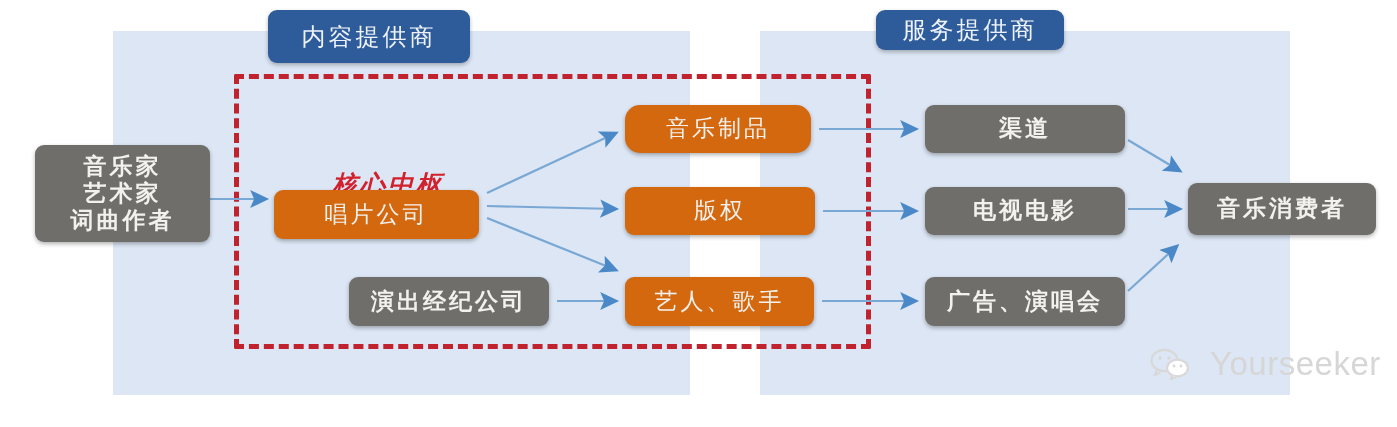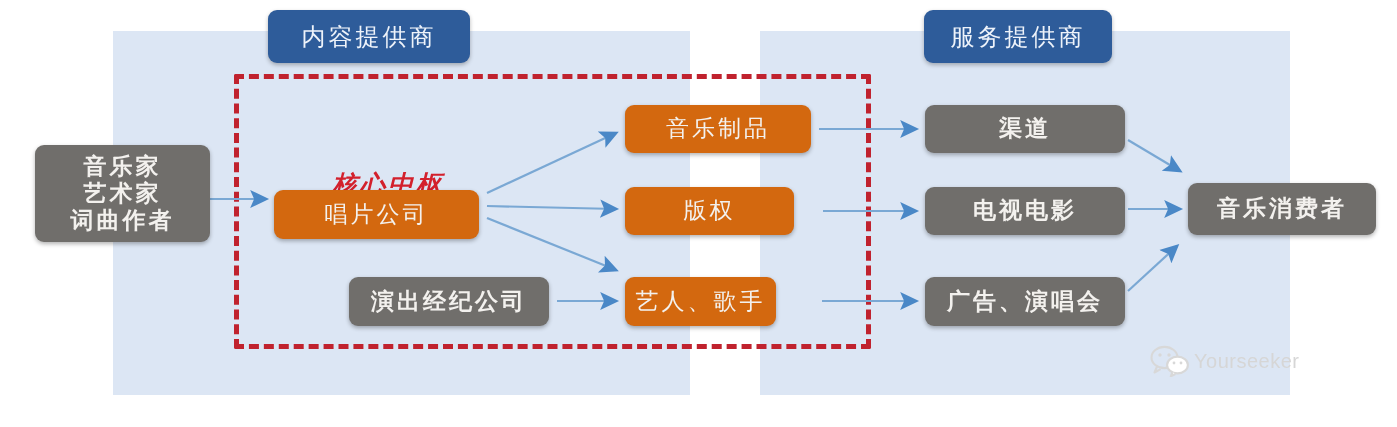--- a/index.html
+++ b/index.html
@@ -54,24 +54,24 @@
     font-style:italic;
     letter-spacing:3px;
     white-space:nowrap;
     margin-top:48px;
   }
 
   svg.arrows{position:absolute;left:0;top:0;width:1397px;height:427px;pointer-events:none;}
 
   .wm{
     position:absolute;
-    display:flex;align-items:center;gap:4px;
+    display:flex;align-items:center;gap:20px;
     color:#d6d6d6;
     font-family:"Liberation Sans","DejaVu Sans",sans-serif;
-    font-size:20px;
+    font-size:33px;
     letter-spacing:.5px;
   }
   .wm svg{display:block;}
 </style>
 </head>
 <body>
 
 <div id="stage">
 
   <div class="panel" style="left:113px;top:31px;width:577px;height:364px;"></div>
@@ -94,37 +94,37 @@
       <line x1="819" y1="129" x2="916" y2="129"></line>
       <line x1="823" y1="211" x2="916" y2="211"></line>
       <line x1="822" y1="301" x2="916" y2="301"></line>
       <line x1="1128" y1="140" x2="1180" y2="171"></line>
       <line x1="1128" y1="209" x2="1180" y2="209"></line>
       <line x1="1128" y1="291" x2="1177" y2="246"></line>
     </g>
   </svg>
 
   <div class="hdr" style="left:268px;top:10px;width:202px;height:53px;">内容提供商</div>
-  <div class="hdr" style="left:924px;top:10px;width:188px;height:53px;">服务提供商</div>
+  <div class="hdr" style="left:876px;top:10px;width:188px;height:40px;">服务提供商</div>
 
   <div class="corelabel" style="left:332px;top:120px;">核心中枢</div>
 
   <div class="node gray" style="left:35px;top:145px;width:175px;height:97px;">音乐家
 艺术家
 词曲作者</div>
 
   <div class="node orange" style="left:274px;top:190px;width:205px;height:49px;">唱片公司</div>
 
   <div class="node gray" style="left:349px;top:277px;width:200px;height:49px;">演出经纪公司</div>
 
-  <div class="node orange" style="left:625px;top:105px;width:186px;height:48px;">音乐制品</div>
+  <div class="node orange" style="left:625px;top:105px;width:186px;height:48px;border-radius:15px;">音乐制品</div>
 
-  <div class="node orange" style="left:625px;top:187px;width:169px;height:48px;">版权</div>
+  <div class="node orange" style="left:625px;top:187px;width:190px;height:48px;">版权</div>
 
-  <div class="node orange" style="left:625px;top:277px;width:151px;height:49px;">艺人、歌手</div>
+  <div class="node orange" style="left:625px;top:277px;width:189px;height:49px;">艺人、歌手</div>
 
   <div class="node gray" style="left:925px;top:105px;width:200px;height:48px;">渠道</div>
 
   <div class="node gray" style="left:925px;top:187px;width:200px;height:48px;">电视电影</div>
 
   <div class="node gray" style="left:1188px;top:183px;width:188px;height:52px;">音乐消费者</div>
 
   <div class="node gray" style="left:925px;top:277px;width:200px;height:49px;">广告、演唱会</div>
 
   <div class="wm" style="left:1150px;top:345px;">

